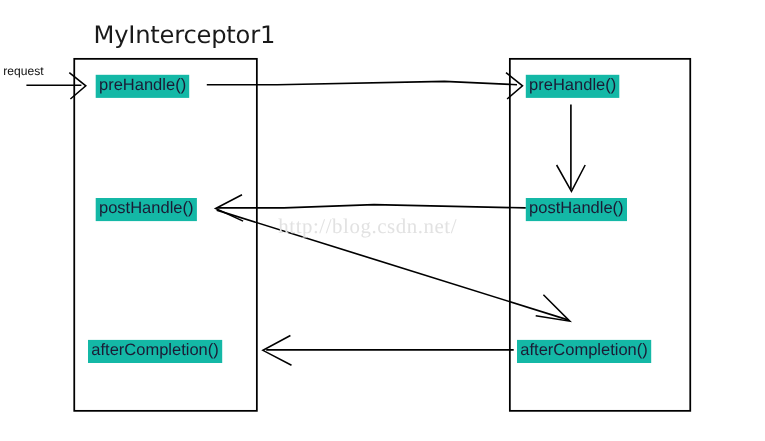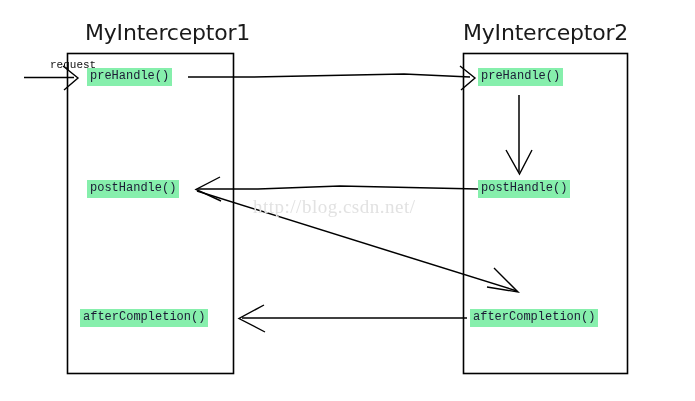--- a/index.html
+++ b/index.html
@@ -18,43 +18,42 @@
     font-size:22px;
     color:#1a1a1a;
     white-space:nowrap;
     letter-spacing:-0.2px;
   }
   #title-1{left:85px;top:20px;}
   #title-2{left:463px;top:20px;}
 
   .method-label{
     position:absolute;
-    font-family:Liberation Mono, monospace;
-    font-size:12px;
+    font-family:Liberation Sans, sans-serif;
+    font-size:15px;
     color:#1b1b35;
-    background:#86efac;
+    background:#14b8a6;
     padding:2px 3px 3px 3px;
     white-space:nowrap;
     line-height:1.05;
   }
   #m-pre-1{left:87px;top:68px;}
   #m-post-1{left:87px;top:180px;}
   #m-after-1{left:80px;top:309px;}
   #m-pre-2{left:478px;top:68px;}
   #m-post-2{left:478px;top:180px;}
   #m-after-2{left:470px;top:309px;}
 
   #request-label{
     position:absolute;
     left:3px;top:59px;
-    font-family:Liberation Mono, monospace;
+    font-family:Liberation Sans, sans-serif;
     font-size:11px;
     color:#111111;
     white-space:nowrap;
-    margin-left:47px;
   }
 
   #watermark{
     position:absolute;
     left:253px;top:196px;
     font-family:Liberation Serif, serif;
     font-size:19px;
     color:#e2e2e2;
     white-space:nowrap;
     letter-spacing:0.5px;
@@ -87,21 +86,20 @@
     <line x1="197" y1="191" x2="517" y2="291" stroke="#000000" stroke-width="1.5"></line>
     <polyline points="494,268 518,292 487,287" fill="none" stroke="#000000" stroke-width="1.4"></polyline>
 
     <line x1="467" y1="318" x2="242" y2="318" stroke="#000000" stroke-width="1.5"></line>
     <polyline points="264,305 239,318.5 265,332" fill="none" stroke="#000000" stroke-width="1.4"></polyline>
   </svg>
 
   <div id="watermark">http://blog.csdn.net/</div>
 
   <div class="box-title" id="title-1">MyInterceptor1</div>
-  <div class="box-title" id="title-2">MyInterceptor2</div>
 
   <div id="request-label">request</div>
 
   <div class="method-label" id="m-pre-1">preHandle()</div>
   <div class="method-label" id="m-post-1">postHandle()</div>
   <div class="method-label" id="m-after-1">afterCompletion()</div>
 
   <div class="method-label" id="m-pre-2">preHandle()</div>
   <div class="method-label" id="m-post-2">postHandle()</div>
   <div class="method-label" id="m-after-2">afterCompletion()</div>

